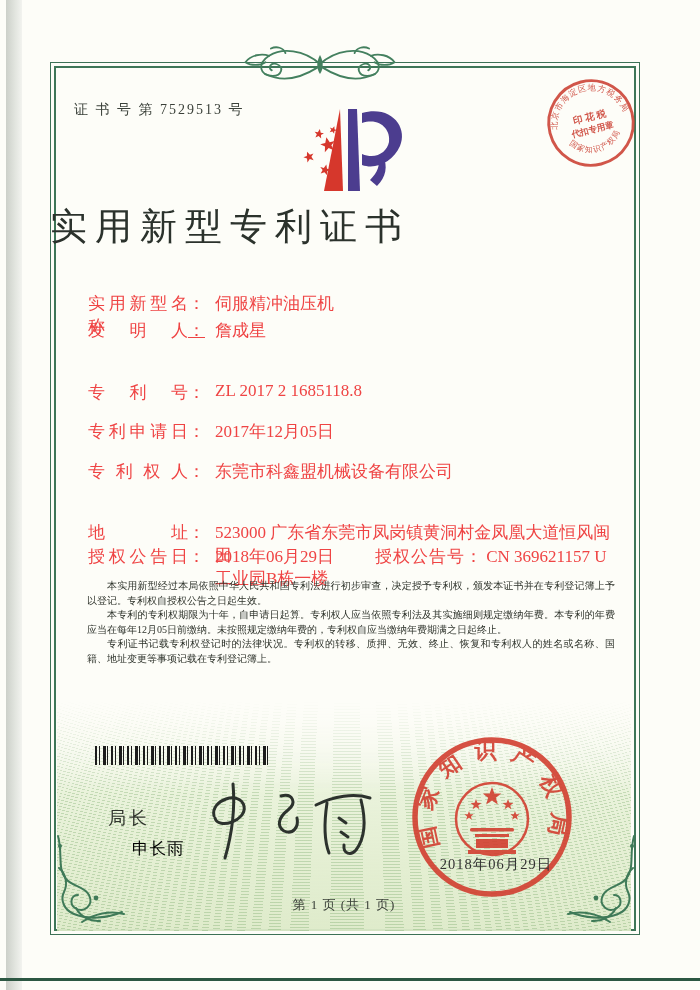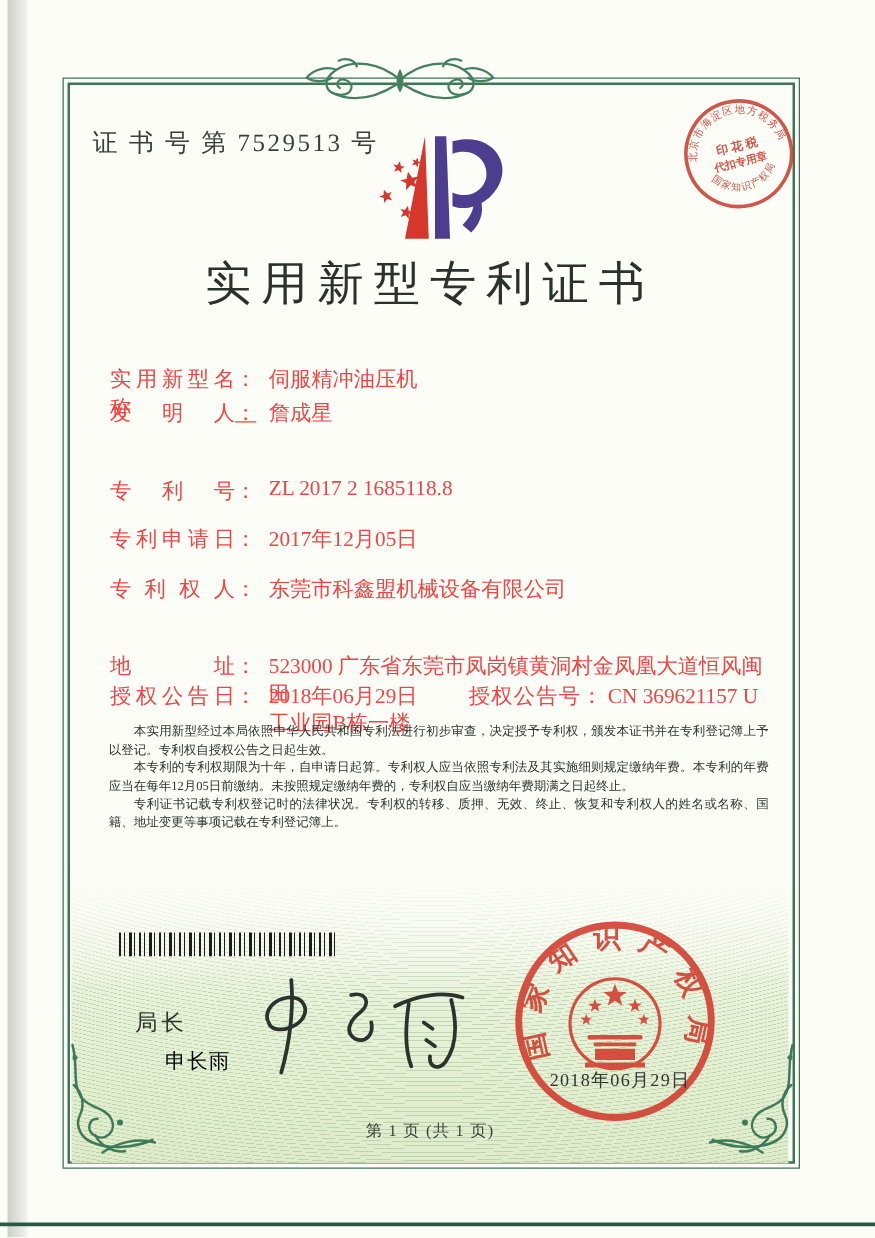--- a/index.html
+++ b/index.html
@@ -9,22 +9,22 @@
   .paper-edge{left:6px;top:0;width:16px;height:990px;
        background:linear-gradient(90deg,#ccd0c9,#e3e6e0 60%,#f2f3ef);}
   .frame-outer{left:50px;top:62px;width:588px;height:871px;border:1px solid #3c7156;}
   .frame-inner{left:54px;top:66px;width:578px;height:861px;border:2px solid #3e7658;}
   .pattern{left:57px;top:700px;width:574px;height:231px;
        background-image:
          repeating-radial-gradient(900px 540px at 290px -300px,rgba(104,158,90,.30) 0 1px,rgba(0,0,0,0) 1px 5px),
          linear-gradient(180deg,rgba(226,238,208,0) 0%,rgba(226,238,208,.75) 40%,rgba(221,234,200,.95) 100%);
        -webkit-mask-image:linear-gradient(180deg,transparent 0,#000 95px);
        mask-image:linear-gradient(180deg,transparent 0,#000 95px);}
-  .cert-no{left:74px;top:101px;font-size:20px;letter-spacing:2px;color:#3a4039;}
-  .title{left:50px;top:202px;width:588px;text-align:center;font-size:37px;
+  .cert-no{left:74px;top:101px;font-size:14px;letter-spacing:2px;color:#3a4039;}
+  .title{left:50px;top:202px;width:588px;text-align:left;font-size:37px;
        letter-spacing:8px;color:#2b322c;font-weight:500;}
   .row{left:88px;width:540px;font-size:17px;color:#ef4444;}
   .row .lbl{display:inline-block;width:100px;text-align:justify;text-align-last:justify;vertical-align:top;}
   .row .val{margin-left:10px;vertical-align:top;display:inline-block;white-space:pre-line;max-width:410px;}
   .row-grant{position:relative;}
   .grant-no-pair{position:absolute;left:287px;top:0;white-space:nowrap;}
   .grant-no-pair .lbl2{letter-spacing:1px;text-align:center;}
   .paras{left:87px;top:579px;width:528px;font-size:10px;line-height:1.46;
        color:#2e332b;text-align:justify;}
   .paras p{margin:0;text-indent:2em;}

